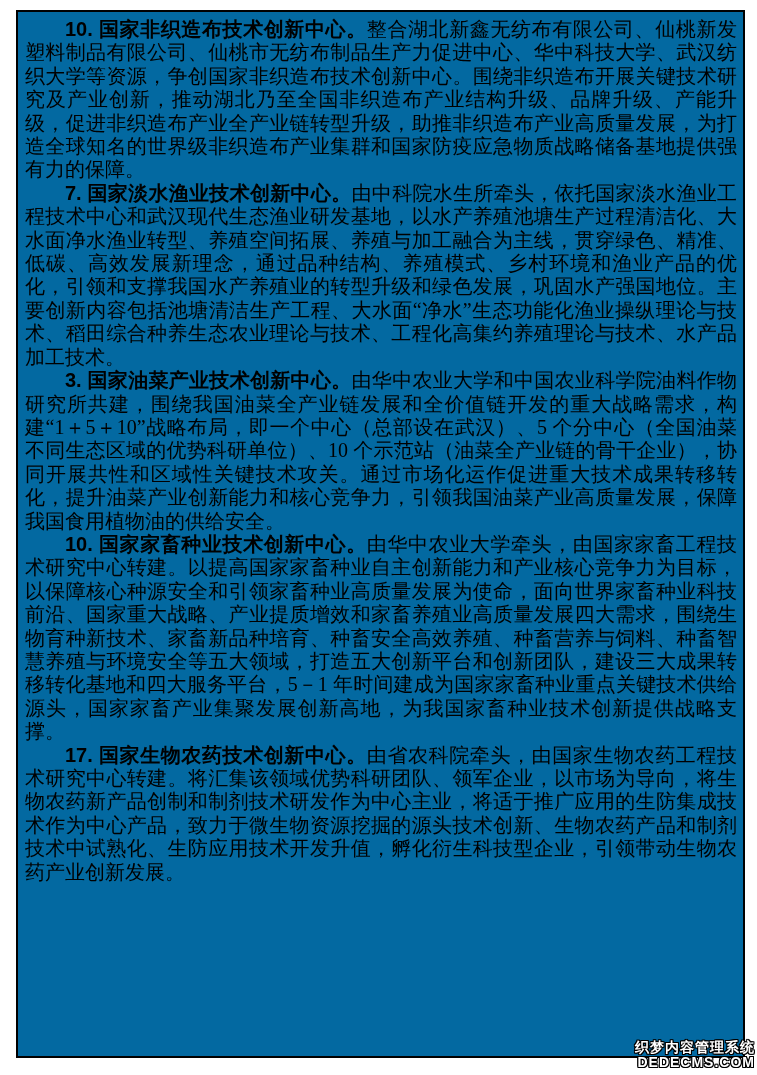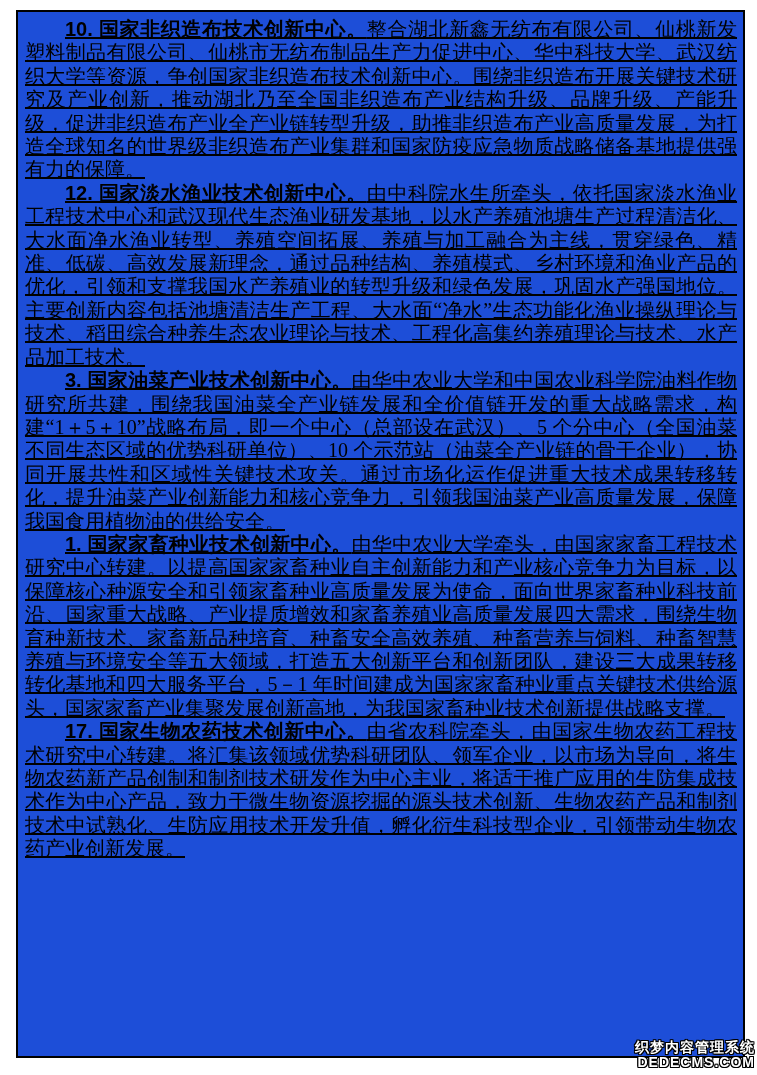--- a/index.html
+++ b/index.html
@@ -15,22 +15,21 @@
     font-family: "Liberation Serif", serif;
   }
   .page-border {
     position: absolute;
     left: 16px;
     top: 10px;
     width: 729px;
     height: 1048px;
     border: 2px solid #000000;
     box-sizing: border-box;
-    background: #1d4ed8;
-    text-decoration: underline;
+    background: #0369a1;
   }
   .content {
     padding: 6px 6px 0 7px;
   }
   p.para {
     margin: 0;
     padding: 0;
     font-size: 20px;
     line-height: 23.4px;
     color: #000000;
@@ -65,25 +64,25 @@
 </style>
 </head>
 <body>
 
 <div class="page-border">
   <div class="content">
 
     <p class="para"><b class="ph">10. 国家非织造布技术创新中心。</b><span>整合湖北新鑫无纺布有限公司、仙桃新发塑料制品有限公司、仙桃市无纺布制品生产力促进中心、华中科技大学、武汉纺织大学等资源，争创国家非织造布技术创新中心。围绕非织造布开展关键技术研究及产业创新，推动湖北乃至全国非织造布产业结构升级、品牌升级、产能升级，促进非织造布产业全产业链转型升级，助推非织造布产业高质量发展，为打造全球知名的世界级非织造布产业集群和国家防疫应急物质战略储备基地提供强有力的保障。</span></p>
 
 
-    <p class="para"><b class="ph">12. 国家淡水渔业技术创新中心。</b><span>由中科院水生所牵头，依托国家淡水渔业工程技术中心和武汉现代生态渔业研发基地，以水产养殖池塘生产过程清洁化、大水面净水渔业转型、养殖空间拓展、养殖与加工融合为主线，贯穿绿色、精准、低碳、高效发展新理念，通过品种结构、养殖模式、乡村环境和渔业产品的优化，引领和支撑我国水产养殖业的转型升级和绿色发展，巩固水产强国地位。主要创新内容包括池塘清洁生产工程、大水面“净水”生态功能化渔业操纵理论与技术、稻田综合种养生态农业理论与技术、工程化高集约养殖理论与技术、水产品加工技术。</span></p>
+    <p class="para"><b class="ph">7. 国家淡水渔业技术创新中心。</b><span>由中科院水生所牵头，依托国家淡水渔业工程技术中心和武汉现代生态渔业研发基地，以水产养殖池塘生产过程清洁化、大水面净水渔业转型、养殖空间拓展、养殖与加工融合为主线，贯穿绿色、精准、低碳、高效发展新理念，通过品种结构、养殖模式、乡村环境和渔业产品的优化，引领和支撑我国水产养殖业的转型升级和绿色发展，巩固水产强国地位。主要创新内容包括池塘清洁生产工程、大水面“净水”生态功能化渔业操纵理论与技术、稻田综合种养生态农业理论与技术、工程化高集约养殖理论与技术、水产品加工技术。</span></p>
 
     <p class="para"><b class="ph">3. 国家油菜产业技术创新中心。</b><span>由华中农业大学和中国农业科学院油料作物研究所共建，围绕我国油菜全产业链发展和全价值链开发的重大战略需求，构建“1＋5＋10”战略布局，即一个中心（总部设在武汉）、5 个分中心（全国油菜不同生态区域的优势科研单位）、10 个示范站（油菜全产业链的骨干企业），协同开展共性和区域性关键技术攻关。通过市场化运作促进重大技术成果转移转化，提升油菜产业创新能力和核心竞争力，引领我国油菜产业高质量发展，保障我国食用植物油的供给安全。</span></p>
 
-    <p class="para"><b class="ph">1. 国家家畜种业技术创新中心。</b><span>由华中农业大学牵头，由国家家畜工程技术研究中心转建。以提高国家家畜种业自主创新能力和产业核心竞争力为目标，以保障核心种源安全和引领家畜种业高质量发展为使命，面向世界家畜种业科技前沿、国家重大战略、产业提质增效和家畜养殖业高质量发展四大需求，围绕生物育种新技术、家畜新品种培育、种畜安全高效养殖、种畜营养与饲料、种畜智慧养殖与环境安全等五大领域，打造五大创新平台和创新团队，建设三大成果转移转化基地和四大服务平台，5－1 年时间建成为国家家畜种业重点关键技术供给源头，国家家畜产业集聚发展创新高地，为我国家畜种业技术创新提供战略支撑。</span></p>
+    <p class="para"><b class="ph">10. 国家家畜种业技术创新中心。</b><span>由华中农业大学牵头，由国家家畜工程技术研究中心转建。以提高国家家畜种业自主创新能力和产业核心竞争力为目标，以保障核心种源安全和引领家畜种业高质量发展为使命，面向世界家畜种业科技前沿、国家重大战略、产业提质增效和家畜养殖业高质量发展四大需求，围绕生物育种新技术、家畜新品种培育、种畜安全高效养殖、种畜营养与饲料、种畜智慧养殖与环境安全等五大领域，打造五大创新平台和创新团队，建设三大成果转移转化基地和四大服务平台，5－1 年时间建成为国家家畜种业重点关键技术供给源头，国家家畜产业集聚发展创新高地，为我国家畜种业技术创新提供战略支撑。</span></p>
 
     <p class="para"><b class="ph">17. 国家生物农药技术创新中心。</b><span>由省农科院牵头，由国家生物农药工程技术研究中心转建。将汇集该领域优势科研团队、领军企业，以市场为导向，将生物农药新产品创制和制剂技术研发作为中心主业，将适于推广应用的生防集成技术作为中心产品，致力于微生物资源挖掘的源头技术创新、生物农药产品和制剂技术中试熟化、生防应用技术开发升值，孵化衍生科技型企业，引领带动生物农药产业创新发展。</span></p>
 
   </div>
 </div>
 
 <div class="watermark">
   <div>织梦内容管理系统</div>
   <div>DEDECMS.COM</div>
 </div>

